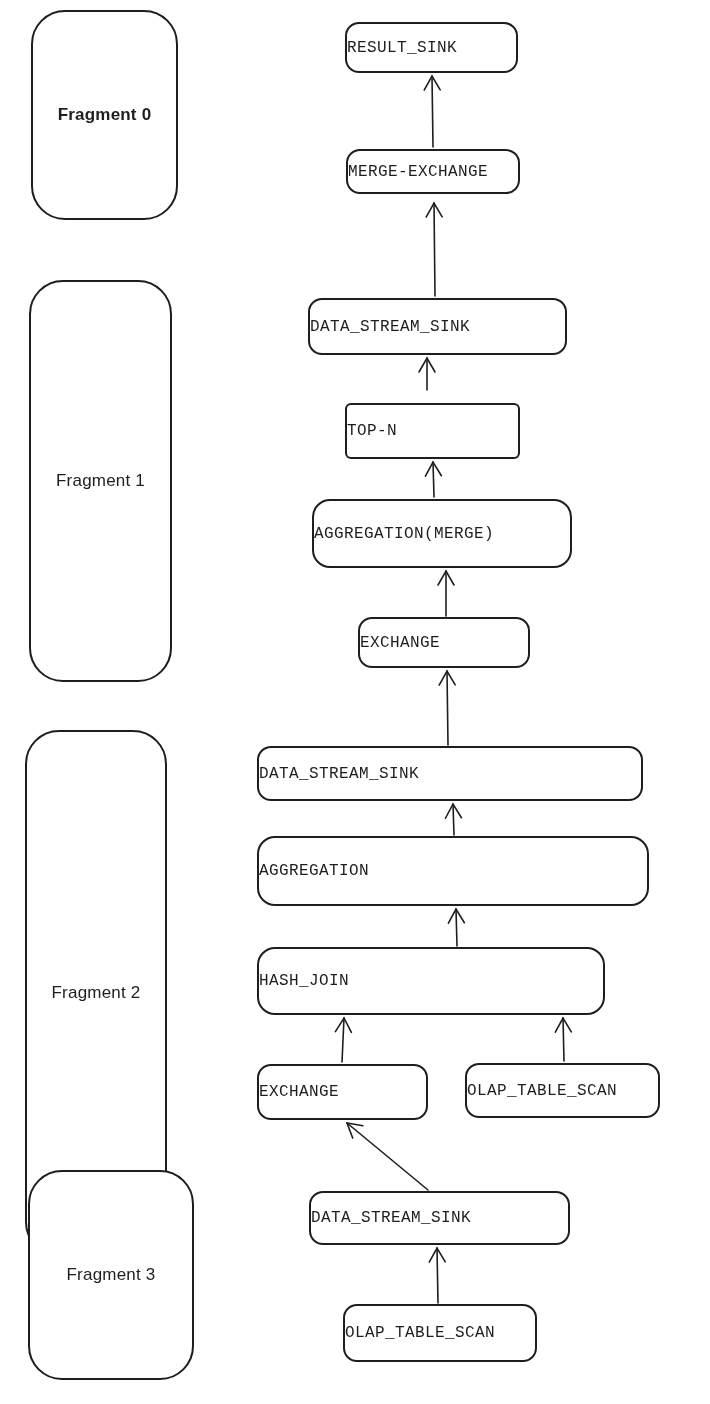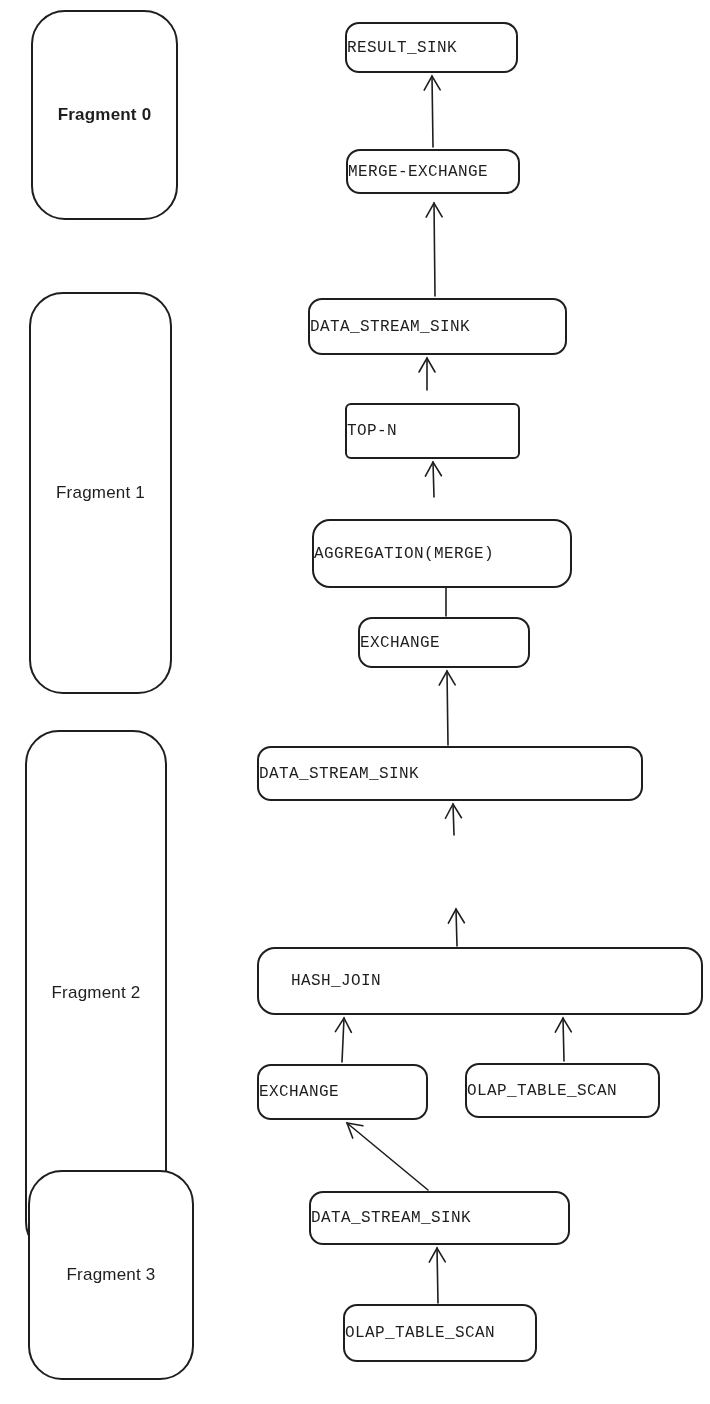--- a/index.html
+++ b/index.html
@@ -57,21 +57,21 @@
   }
 </style>
 </head>
 <body>
 
 <div class="canvas">
 
   <div class="fragment" style="left:31px; top:10px; width:147px; height:210px;font-weight:bold;">
     <span>Fragment 0</span>
   </div>
-  <div class="fragment" style="left:29px; top:280px; width:143px; height:402px;margin-top:12px;">
+  <div class="fragment" style="left:29px; top:280px; width:143px; height:402px;">
     <span>Fragment 1</span>
   </div>
   <div class="fragment" style="left:25px; top:730px; width:142px; height:526px;">
     <span>Fragment 2</span>
   </div>
   <div class="fragment" style="left:28px; top:1170px; width:166px; height:210px;">
     <span>Fragment 3</span>
   </div>
 
   <div class="node" style="left:345px; top:22px; width:173px; height:51px;">
@@ -79,30 +79,33 @@
   </div>
   <div class="node" style="left:346px; top:149px; width:174px; height:45px;">
     <span>MERGE-EXCHANGE</span>
   </div>
   <div class="node" style="left:308px; top:298px; width:259px; height:57px;">
     <span>DATA_STREAM_SINK</span>
   </div>
   <div class="node" style="left:345px; top:391px; width:175px; height:56px; border-radius:6px;margin-top:12px;">
     <span>TOP-N</span>
   </div>
-  <div class="node" style="left:312px; top:519px; width:260px; height:69px; border-radius:18px;">
+  <div class="node" style="left:312px; top:499px; width:260px; height:69px; border-radius:18px;">
     <span>AGGREGATION(MERGE)</span>
   </div>
   <div class="node" style="left:358px; top:617px; width:172px; height:51px;">
     <span>EXCHANGE</span>
   </div>
   <div class="node" style="left:257px; top:746px; width:386px; height:55px;">
     <span>DATA_STREAM_SINK</span>
   </div>
-  <div class="node" style="left:257px; top:947px; width:446px; height:68px; border-radius:18px;padding-left:32px;">
+  <div class="node" style="left:257px; top:836px; width:392px; height:70px; border-radius:18px;">
+    <span>AGGREGATION</span>
+  </div>
+  <div class="node" style="left:257px; top:947px; width:348px; height:68px; border-radius:18px;">
     <span>HASH_JOIN</span>
   </div>
   <div class="node" style="left:257px; top:1064px; width:171px; height:56px;">
     <span>EXCHANGE</span>
   </div>
   <div class="node" style="left:465px; top:1063px; width:195px; height:55px;">
     <span>OLAP_TABLE_SCAN</span>
   </div>
   <div class="node" style="left:309px; top:1191px; width:261px; height:54px;">
     <span>DATA_STREAM_SINK</span>

